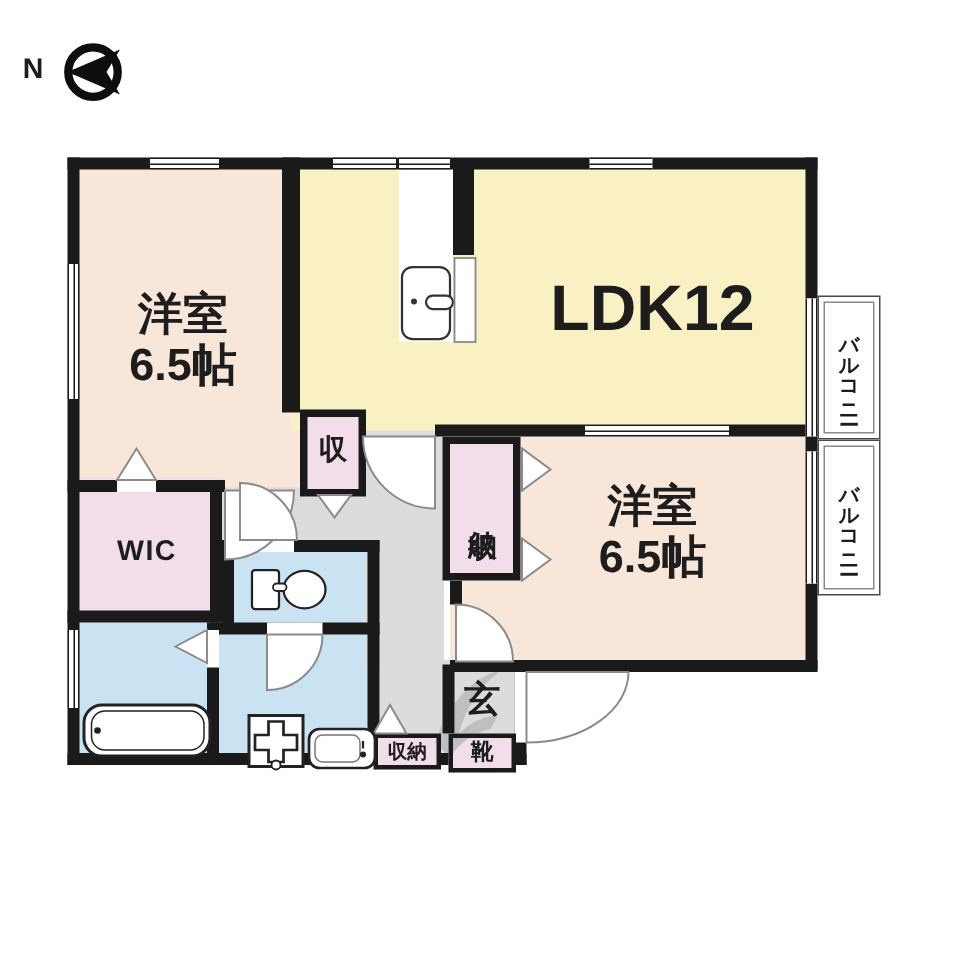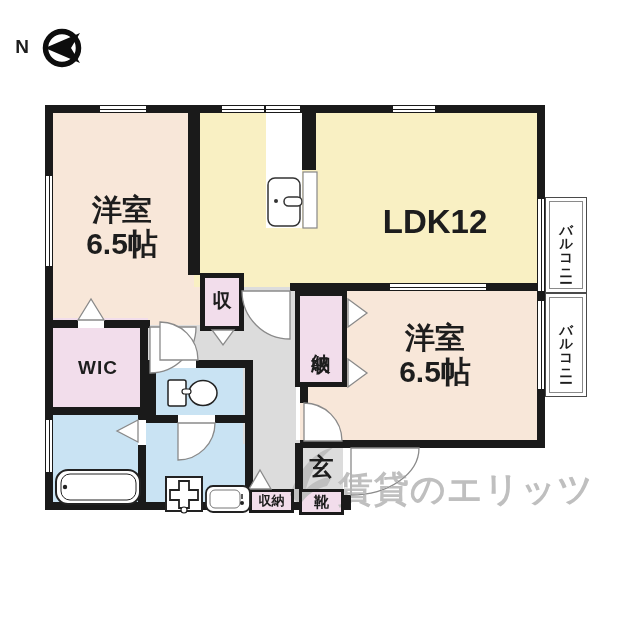--- a/index.html
+++ b/index.html
@@ -151,21 +151,21 @@
     <span>N</span>
   </div>
 
   <div class="label" style="left:52px;top:190px;width:140px;height:74px;font-size:30px;">
     <div>
       <div>洋室</div>
       <div>6.5帖</div>
     </div>
   </div>
 
-  <div class="label" style="left:335px;top:202px;width:200px;height:40px;font-size:33px;">
+  <div class="label" style="left:335px;top:186px;width:200px;height:40px;font-size:43px;">
     <span>LDK12</span>
   </div>
 
   <div class="label" style="left:335px;top:318px;width:200px;height:74px;font-size:30px;">
     <div>
       <div>洋室</div>
       <div>6.5帖</div>
     </div>
   </div>
 
@@ -197,17 +197,14 @@
     <span>靴</span>
   </div>
 
   <div class="label" style="left:249px;top:490px;width:45px;height:22px;font-size:13px;">
     <span>収納</span>
   </div>
 
   <svg class="wm" style="left:282px;top:443px;" width="58" height="66" viewBox="0 0 58 66">
     <path d="M8 52 C 16 28, 32 8, 52 4 C 38 14, 28 30, 24 46 C 32 38, 42 34, 50 34 L 45 43 C 35 45, 24 52, 18 62 Z" fill="#bfbfbf"></path>
   </svg>
-  <div class="wm" style="left:338px;top:466px;font-size:35px;">
-    <span>賃貸のエリッツ</span>
-  </div>
 
 </div>
 
 </body></html>

